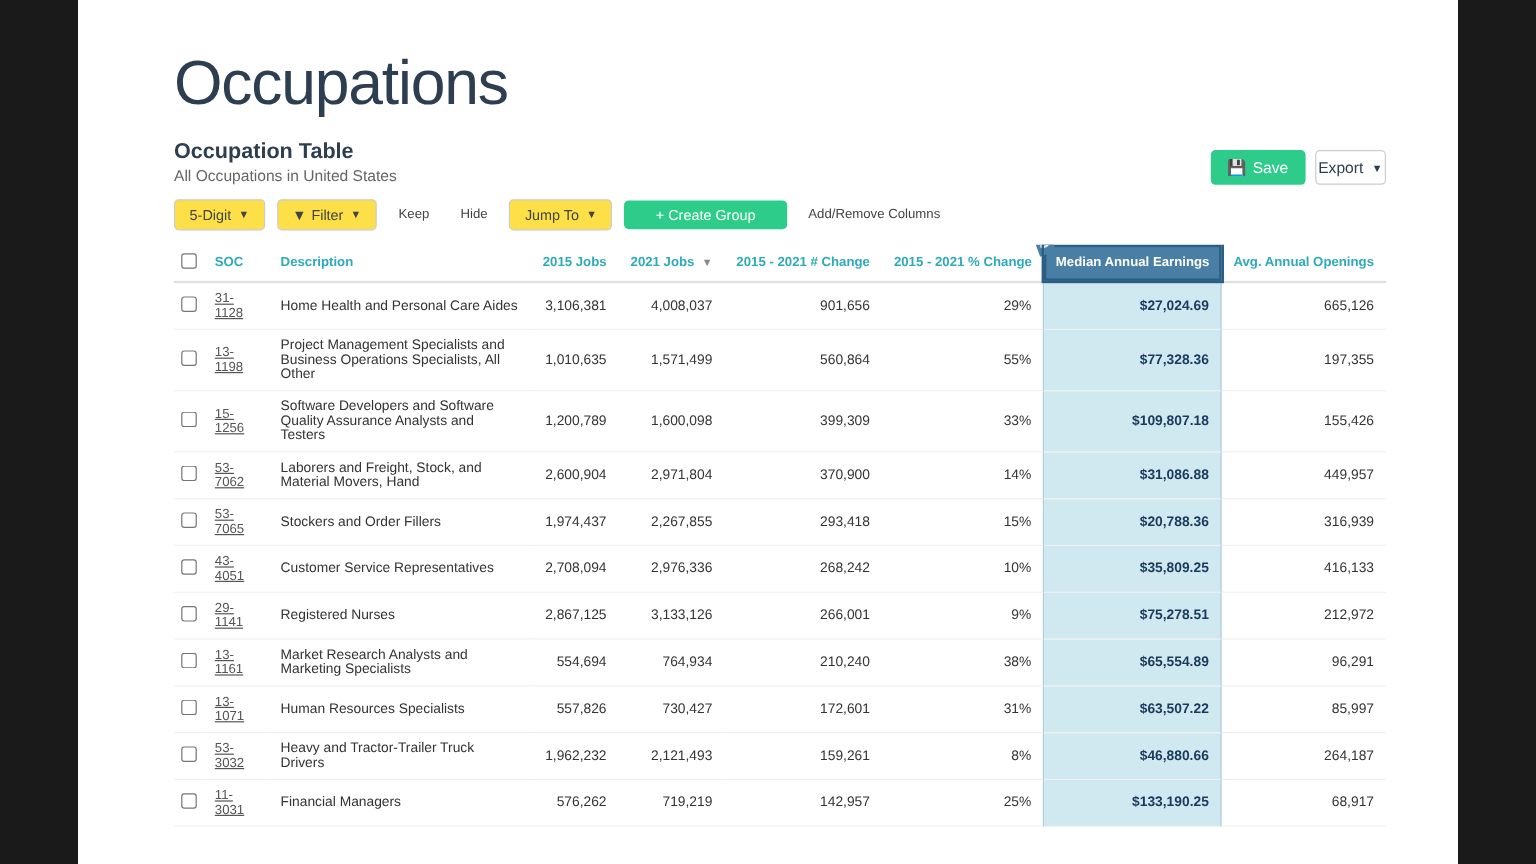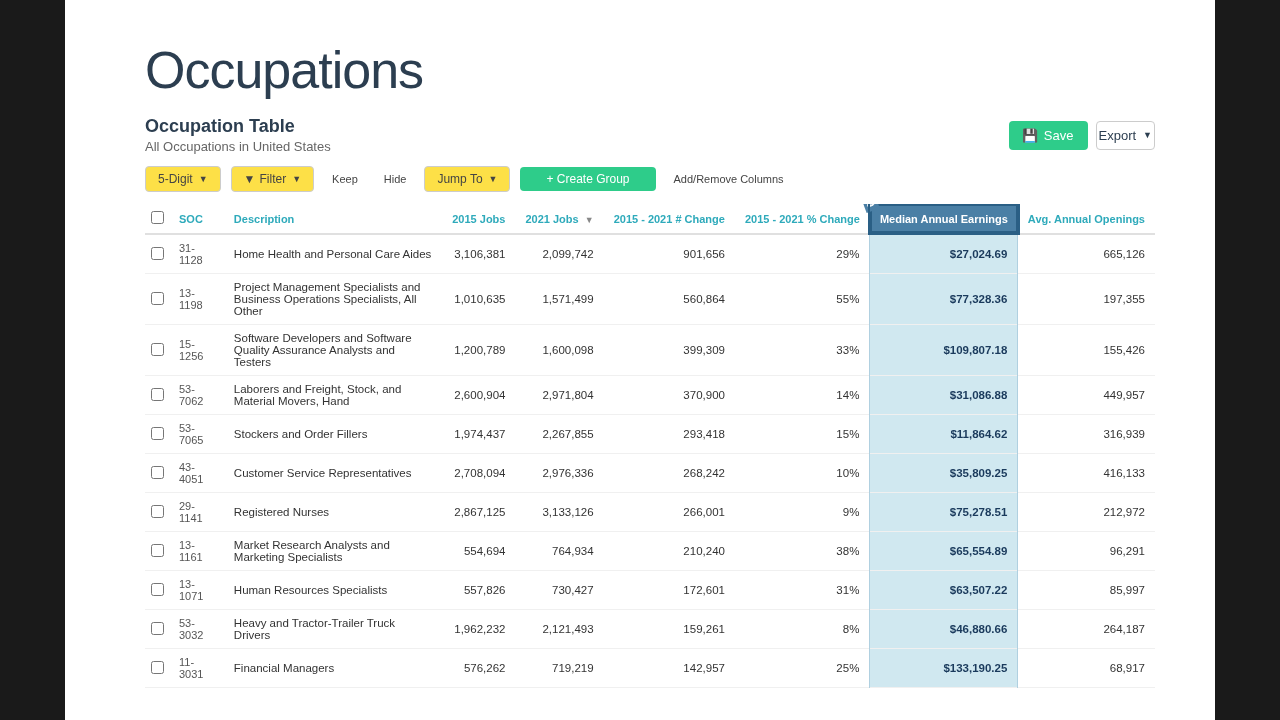--- a/index.html
+++ b/index.html
@@ -21,21 +21,21 @@
     .page-title {
       font-size: 52px;
       font-weight: 300;
       color: #2c3e50;
       margin-bottom: 16px;
       letter-spacing: -1px;
     }
     .table-header-section {
       display: flex;
       justify-content: space-between;
-      align-items: center;
+      align-items: flex-end;
       margin-bottom: 12px;
     }
     .table-title {
       font-size: 18px;
       font-weight: 600;
       color: #2c3e50;
     }
     .table-subtitle {
       font-size: 13px;
       color: #666;
@@ -148,20 +148,21 @@
     tbody td {
       padding: 7px 10px;
       text-align: right;
       color: #333;
       font-size: 11.5px;
     }
     tbody td.col-soc {
       text-align: left;
       color: #555;
       font-size: 11px;
+      text-decoration: underline;
     }
     tbody td.col-desc {
       text-align: left;
       color: #333;
       max-width: 280px;
     }
     tbody td.col-median {
       background: #d0e8f0;
       color: #1a3a5c;
       font-weight: 600;
@@ -274,21 +275,21 @@
         </tr>
       </thead>
       <tbody id="table-body">
       <tr>
       <td class="checkbox-cell">
         <input type="checkbox" style="">
       </td>
       <td class="col-soc">31-1128</td>
       <td class="col-desc">Home Health and Personal Care Aides</td>
       <td>3,106,381</td>
-      <td>2,099,742</td>
+      <td>4,008,037</td>
       <td>901,656</td>
       <td>29%</td>
       <td class="col-median">$27,024.69</td>
       <td>665,126</td>
     </tr>
           <tr>
       <td class="checkbox-cell">
         <input type="checkbox" style="">
       </td>
       <td class="col-soc">13-1198</td>
@@ -329,21 +330,21 @@
           <tr>
       <td class="checkbox-cell">
         <input type="checkbox" style="">
       </td>
       <td class="col-soc">53-7065</td>
       <td class="col-desc">Stockers and Order Fillers</td>
       <td>1,974,437</td>
       <td>2,267,855</td>
       <td>293,418</td>
       <td>15%</td>
-      <td class="col-median">$11,864.62</td>
+      <td class="col-median">$20,788.36</td>
       <td>316,939</td>
     </tr>
           <tr>
       <td class="checkbox-cell">
         <input type="checkbox" style="">
       </td>
       <td class="col-soc">43-4051</td>
       <td class="col-desc">Customer Service Representatives</td>
       <td>2,708,094</td>
       <td>2,976,336</td>

